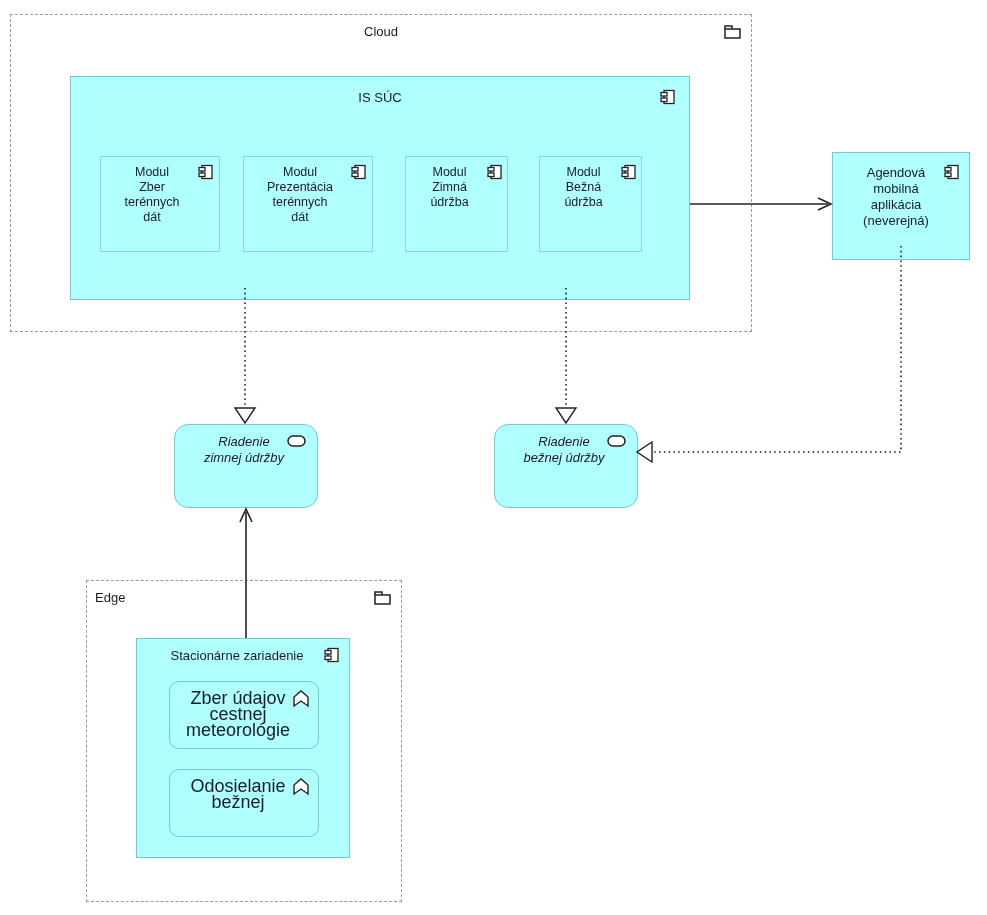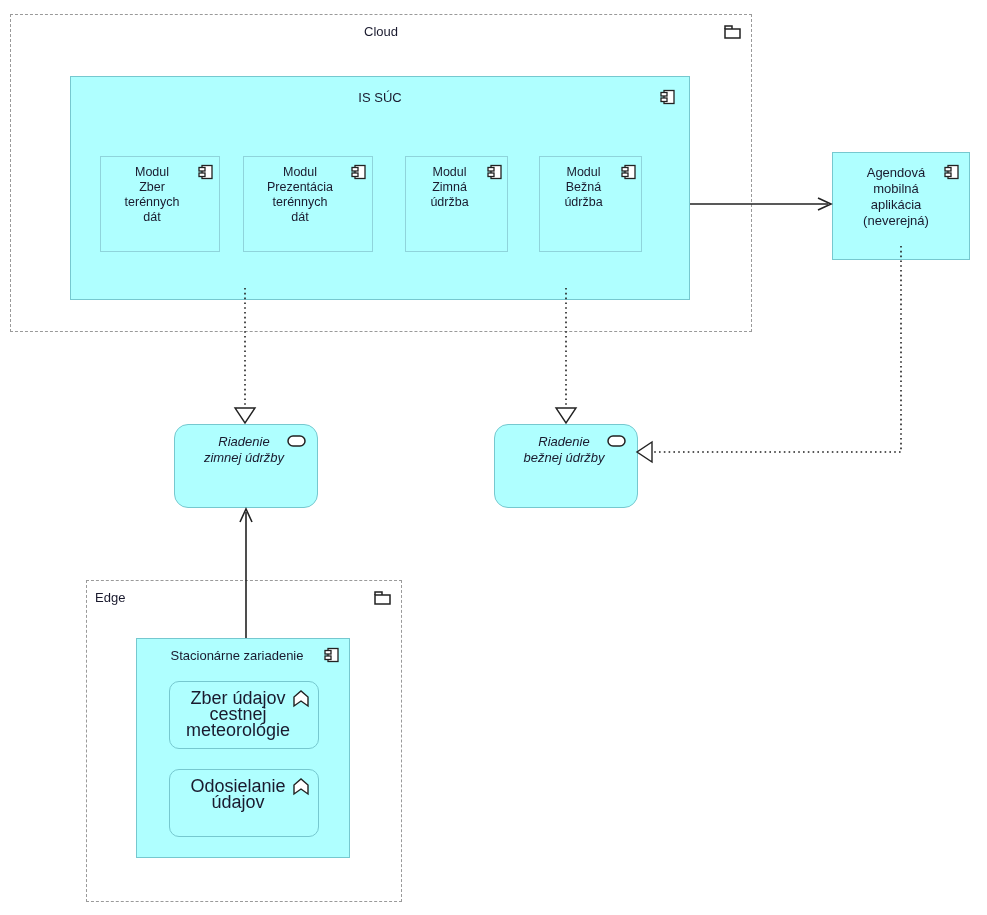--- a/index.html
+++ b/index.html
@@ -244,21 +244,21 @@
       <div class="func-title" style="top:8px;padding-right:12px;">Zber údajov
 cestnej
 meteorológie</div>
       <svg class="func-icon" style="right:8px;top:8px;" viewBox="0 0 18 18">
         <path d="M2 16 L2 7 L9 1 L16 7 L16 16 L9 11 Z" fill="#fff" stroke="#222" stroke-width="1.4" stroke-linejoin="miter"></path>
       </svg>
     </div>
 
     <div class="func" style="left:32px;top:130px;width:150px;height:68px;">
       <div class="func-title" style="top:8px;padding-right:12px;">Odosielanie
-údajov</div>
+bežnej</div>
       <svg class="func-icon" style="right:8px;top:8px;" viewBox="0 0 18 18">
         <path d="M2 16 L2 7 L9 1 L16 7 L16 16 L9 11 Z" fill="#fff" stroke="#222" stroke-width="1.4" stroke-linejoin="miter"></path>
       </svg>
     </div>
   </div>
 
   <svg id="wires" viewBox="0 0 987 915">
 
       Agendova mobilna aplikacia (solid, open arrow) --&gt;
     <g>

